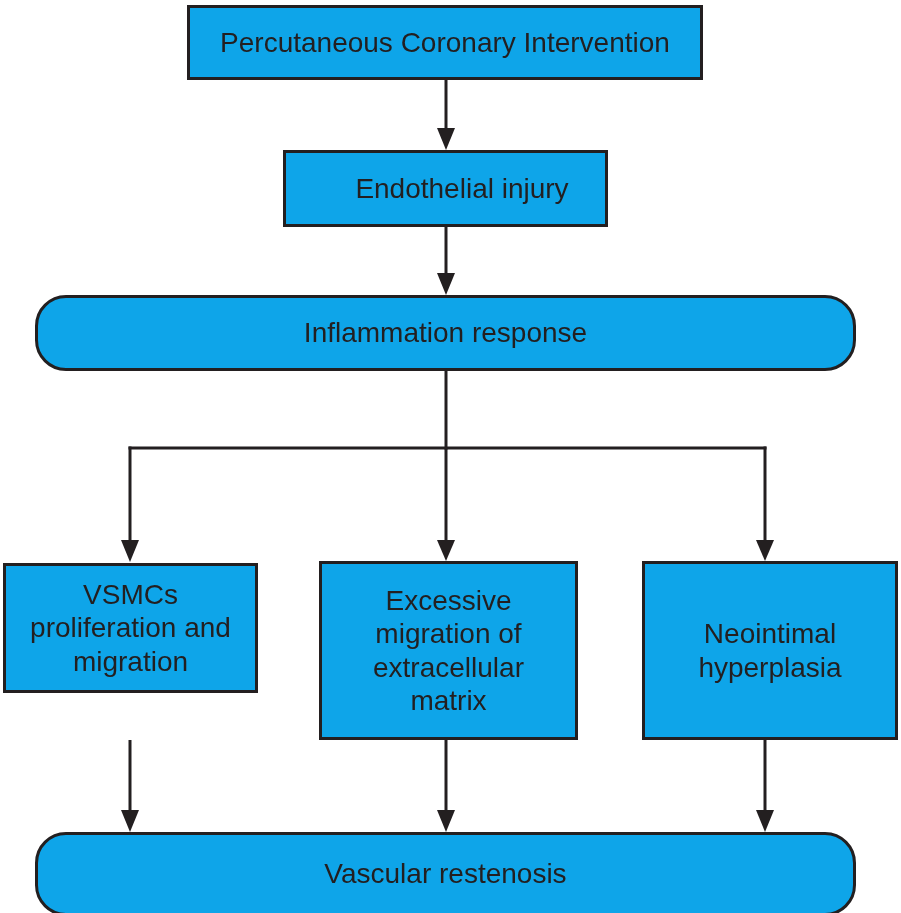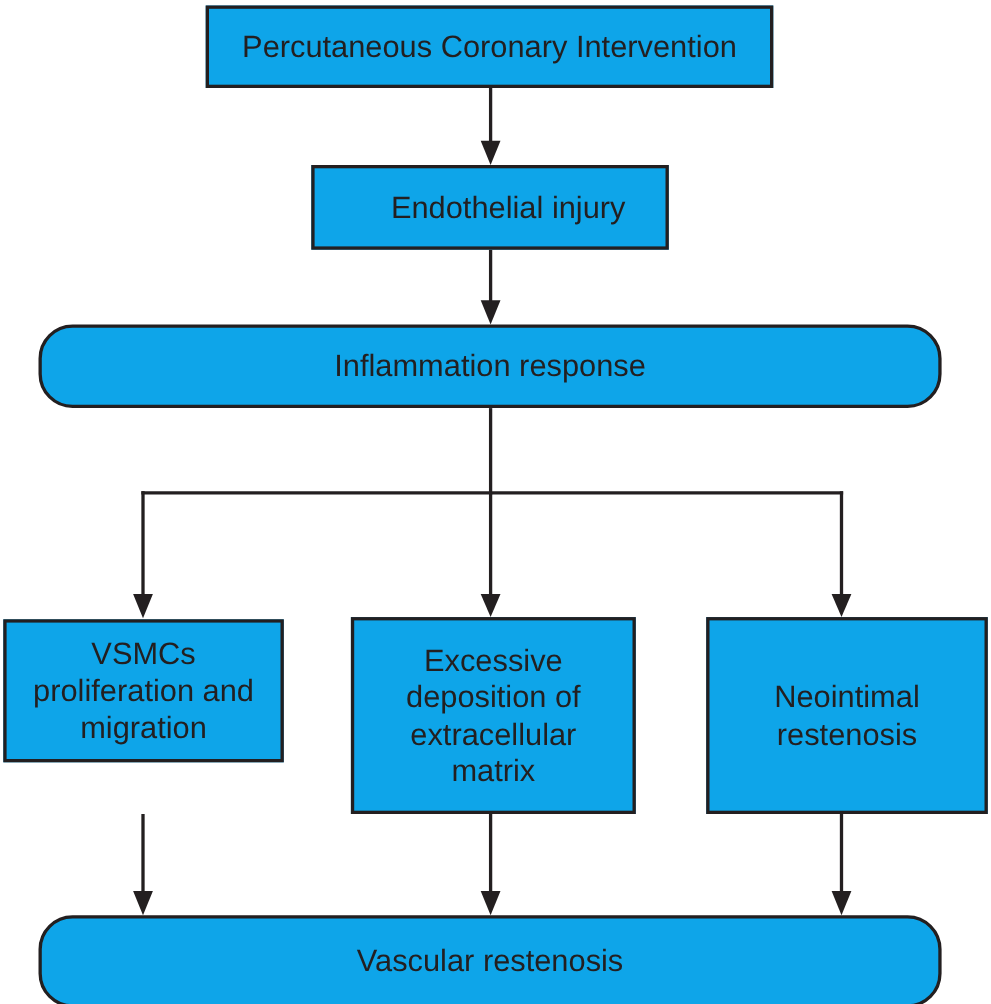--- a/index.html
+++ b/index.html
@@ -124,27 +124,27 @@
   </div>
 
   <div class="node n-vsmc">
     <span class="label">VSMCs
 proliferation and
 migration</span>
   </div>
 
   <div class="node n-ecm">
     <span class="label">Excessive
-deposition of
+migration of
 extracellular
 matrix</span>
   </div>
 
   <div class="node n-neointimal">
     <span class="label">Neointimal
-restenosis</span>
+hyperplasia</span>
   </div>
 
   <div class="node n-restenosis">
     <span class="label">Vascular restenosis</span>
   </div>
 
 </div>
 
 </body></html>

